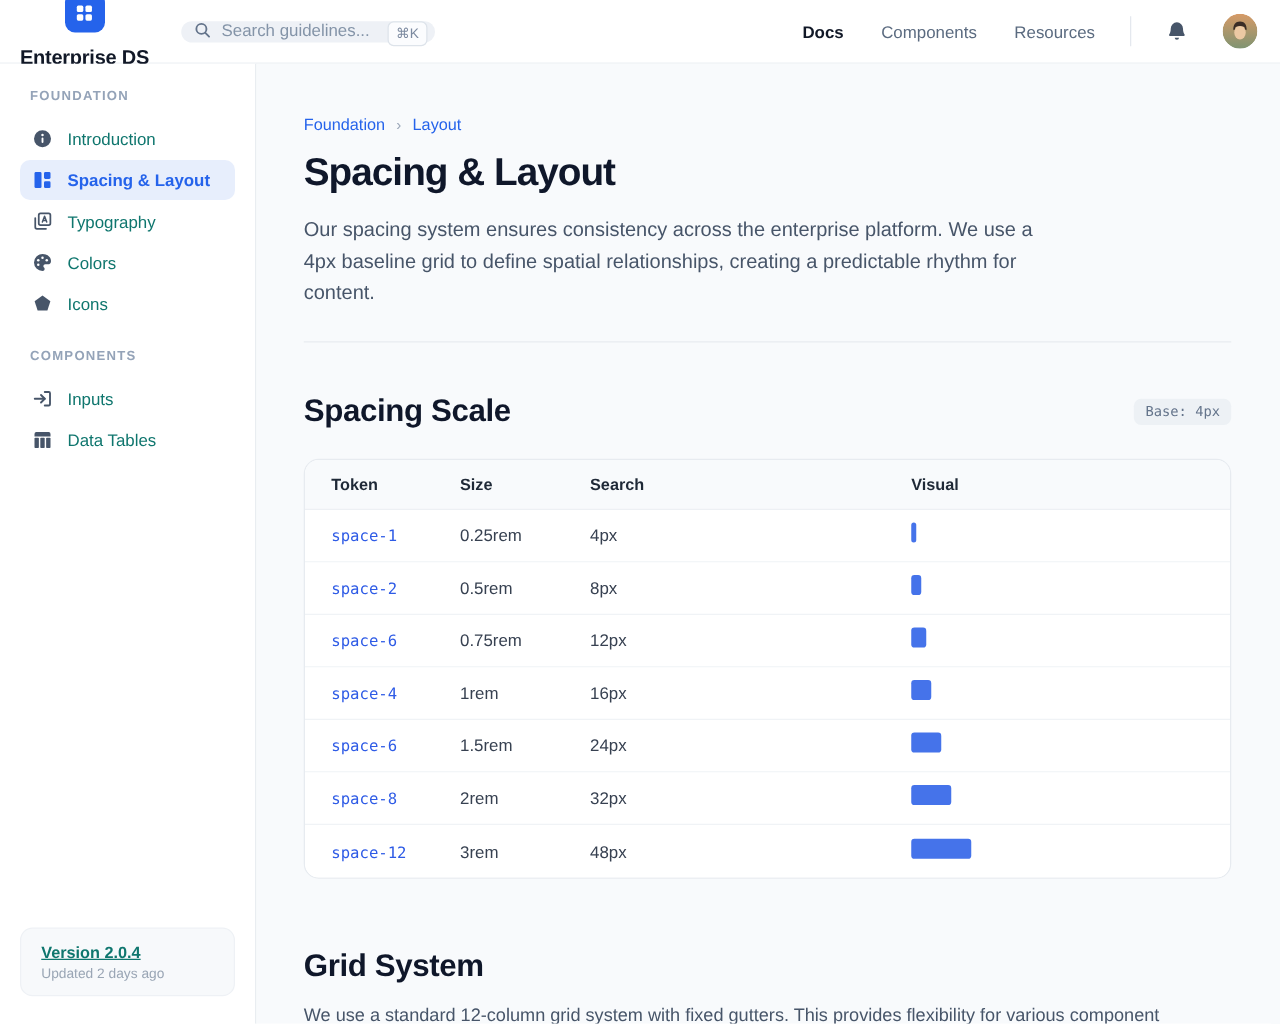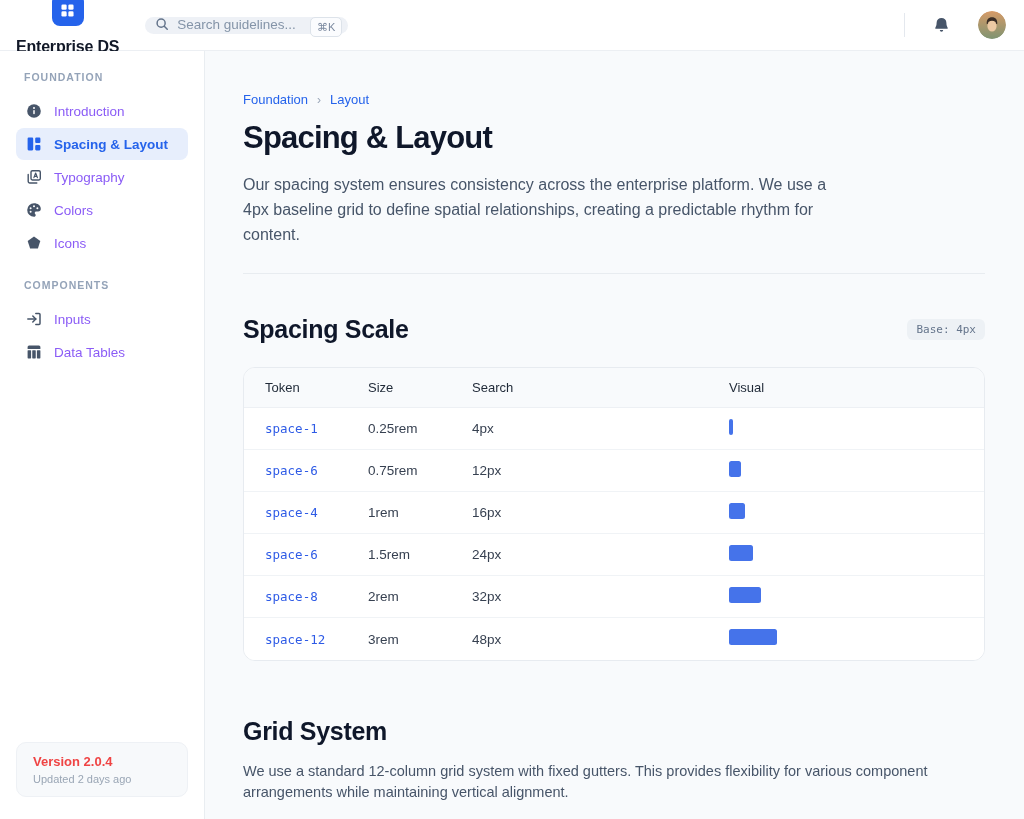--- a/index.html
+++ b/index.html
@@ -33,46 +33,46 @@
   .nav a.active{color:#111827;font-weight:700;}
   .vline{width:1px;height:24px;background:#e4e8ee;}
   .bell{color:#475569;cursor:pointer;}
   .avatar{width:28px;height:28px;border-radius:50%;overflow:hidden;cursor:pointer;}
 
   
   .shell{display:flex;height:768px;}
   .sidebar{position:relative;width:205px;background:#fff;border-right:1px solid #e9edf1;padding:20px 16px 0 16px;flex:none;}
   .side-label{font-size:10.5px;font-weight:700;letter-spacing:1px;color:var(--faint);margin:0 0 12px 8px;}
   .side-section{margin-bottom:20px;}
-  .side-item{display:flex;align-items:center;gap:12px;height:32px;padding:0 10px;border-radius:8px;margin-bottom:1px;color:#8b5cf6;cursor:pointer;}
+  .side-item{display:flex;align-items:center;gap:12px;height:32px;padding:0 10px;border-radius:8px;margin-bottom:1px;color:#0f766e;cursor:pointer;}
   .side-item .icn{width:16px;height:16px;color:#475569;flex:none;}
   .side-item span{font-size:13.5px;font-weight:500;white-space:nowrap;}
   .side-item.active{background:#e7eefc;color:var(--accent);}
   .side-item.active .icn{color:var(--accent);}
   .side-item.active span{font-weight:700;}
   .version-box{position:absolute;left:16px;right:16px;bottom:22px;background:#f7f9fb;border:1px solid #eef1f5;border-radius:10px;padding:11px 16px;}
-  .version-box .v1{font-size:13px;font-weight:600;color:#ef4444;margin-bottom:4px;}
+  .version-box .v1{font-size:13px;font-weight:600;color:#0f766e;margin-bottom:4px;text-decoration:underline;}
   .version-box .v2{font-size:11px;color:#9aa6b5;}
 
   
   .content{flex:1;background:var(--contentbg);padding:41px 39px 0 38px;overflow:hidden;}
   .crumbs{display:flex;align-items:center;gap:9px;font-size:13px;}
   .crumbs a{color:var(--accent);text-decoration:none;cursor:pointer;}
   .crumbs .sep{color:#9aa6b8;font-size:12px;}
   h1{margin-top:13px;font-size:31px;font-weight:800;letter-spacing:-0.8px;color:var(--ink);}
   .intro{margin-top:17px;max-width:612px;font-size:16px;line-height:1.55;color:var(--slate);}
   hr{border:none;border-top:1px solid #e8ecf0;margin-top:26px;}
   .section-head{margin-top:41px;display:flex;align-items:center;justify-content:space-between;}
   h2{font-size:25px;font-weight:800;letter-spacing:-0.3px;color:var(--ink);}
   .badge{font-family:"DejaVu Sans Mono","Liberation Mono",monospace;font-size:11px;color:#64748b;background:#edf1f5;border-radius:6px;padding:4px 9px;}
 
   .card{margin-top:23px;background:#fff;border:1px solid var(--border);border-radius:12px;overflow:hidden;}
   .trow{display:grid;grid-template-columns:103px 104px 257px 1fr;align-items:center;padding-left:21px;}
   .thead{height:40px;background:#f8fafc;border-bottom:1px solid #edf0f4;}
-  .thead span{font-size:13px;font-weight:400;color:#1f2937;}
+  .thead span{font-size:13px;font-weight:700;color:#1f2937;}
   .tbody .trow{height:42px;border-bottom:1px solid var(--rowline);background:#fff;}
   .tbody .trow:last-child{border-bottom:none;}
   .tok{font-family:"DejaVu Sans Mono","Liberation Mono",monospace;font-size:12.5px;color:#2e5be6;}
   .cell{font-size:13.5px;color:#374151;}
   .bar{height:16px;border-radius:2.5px;background:var(--bar);}
 
   .grid-head{margin-top:56px;}
   .grid-desc{margin-top:15px;font-size:14.5px;line-height:1.45;color:var(--slate);}
 </style>
 </head>
@@ -94,20 +94,25 @@
   <div class="search">
     <svg class="sicon" width="14" height="14" viewBox="0 0 16 16" fill="none" stroke="currentColor" stroke-width="1.7" stroke-linecap="round">
       <circle cx="7" cy="7" r="4.6"></circle>
         <path d="M10.6 10.6L14 14"></path>
     </svg>
     <input type="text" placeholder="Search guidelines..." style="">
     <span class="kbd">⌘K</span>
   </div>
 
   <div class="header-right">
+    <nav class="nav">
+        <a class="active">Docs</a>
+        <a>Components</a>
+        <a>Resources</a>
+      </nav>
     <div class="vline"></div>
     <div class="bell">
       <svg width="17" height="18" viewBox="0 0 16 16" fill="currentColor">
         <path d="M8 1.3a4.6 4.6 0 0 0-4.6 4.6c0 2.3-.6 3.7-1.2 4.6-.3.45.02 1.05.56 1.05h10.48c.54 0 .86-.6.56-1.05-.6-.9-1.2-2.3-1.2-4.6A4.6 4.6 0 0 0 8 1.3z"></path>
         <path d="M6.4 12.8a1.6 1.6 0 0 0 3.2 0z"></path>
       </svg>
     </div>
     <div class="avatar">
       <svg width="28" height="28" viewBox="0 0 28 28">
         <defs>
@@ -241,20 +246,26 @@
         <span>Visual</span>
       </div>
       <div class="tbody" id="table-body">
           <div class="trow">
     <span class="tok">space-1</span>
     <span class="cell">0.25rem</span>
     <span class="cell">4px</span>
     <span><span class="bar" style="width: 4px; display: inline-block;"></span></span>
   </div>
           <div class="trow">
+    <span class="tok">space-2</span>
+    <span class="cell">0.5rem</span>
+    <span class="cell">8px</span>
+    <span><span class="bar" style="width: 8px; display: inline-block;"></span></span>
+  </div>
+          <div class="trow">
     <span class="tok">space-6</span>
     <span class="cell">0.75rem</span>
     <span class="cell">12px</span>
     <span><span class="bar" style="width: 12px; display: inline-block;"></span></span>
   </div>
           <div class="trow">
     <span class="tok">space-4</span>
     <span class="cell">1rem</span>
     <span class="cell">16px</span>
     <span><span class="bar" style="width: 16px; display: inline-block;"></span></span>

